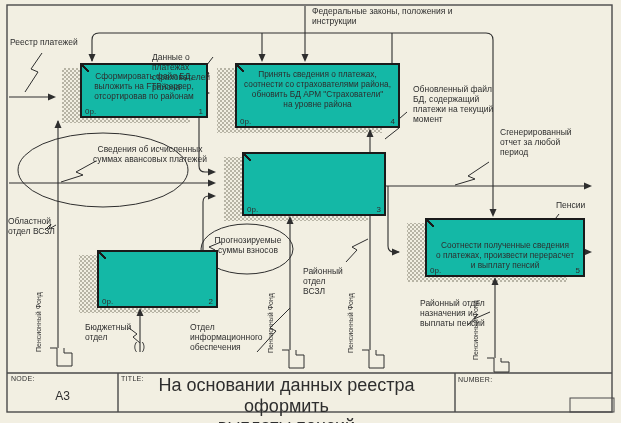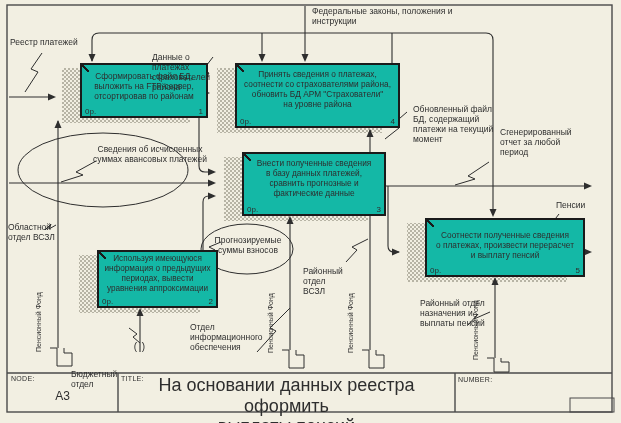--- a/index.html
+++ b/index.html
@@ -127,65 +127,57 @@
   </div>
   <div class="box" style="left:212px;top:63px;width:165px;height:65px;">
     <div class="box-text" style="padding-top:4px;">Принять сведения о платежах,
 соотнести со страхователями района,
 обновить БД АРМ "Страхователи"
 на уровне района</div>
     <span class="code">0р.</span>
     <span class="num">4</span>
   </div>
   <div class="box" style="left:219px;top:152px;width:144px;height:64px;">
-    <div class="box-text" style="padding-top:4px;">Внести полученные сведения
-в базу данных платежей,
-сравнить прогнозные и
-фактические данные</div>
     <span class="code">0р.</span>
     <span class="num">3</span>
   </div>
   <div class="box" style="left:74px;top:250px;width:121px;height:58px;">
-    <div class="box-text" style="padding-top:2px;font-size:8.2px;">Используя имеющуюся
-информация о предыдущих
-периодах, вывести
-уравнения аппроксимации</div>
     <span class="code">0р.</span>
     <span class="num">2</span>
   </div>
   <div class="box" style="left:402px;top:218px;width:160px;height:59px;">
-    <div class="box-text" style="padding-top:10px;">Соотнести полученные сведения
+    <div class="box-text" style="padding-top:20px;">Соотнести полученные сведения
 о платежах, произвести перерасчет
 и выплату пенсий</div>
     <span class="code">0р.</span>
     <span class="num">5</span>
   </div>
 
   <div class="lbl" style="left:10px;top:37px;width:84px;">Реестр платежей</div>
   <div class="lbl" style="left:152px;top:8px;width:90px;margin-top:44px;">Данные о
 платежах
 страхователей
 района</div>
   <div class="lbl" style="left:312px;top:6px;width:170px;">Федеральные законы, положения и
 инструкции</div>
-  <div class="lbl" style="left:413px;top:84px;width:100px;margin-top:20px;">Обновленный файл
+  <div class="lbl" style="left:413px;top:84px;width:100px;">Обновленный файл
 БД, содержащий
 платежи на текущий
 момент</div>
   <div class="lbl" style="left:500px;top:127px;width:95px;">Сгенерированный
 отчет за любой
 период</div>
   <div class="lbl" style="left:556px;top:200px;width:50px;">Пенсии</div>
   <div class="lbl" style="left:44px;top:144px;width:124px;text-align:center;margin-left:44px;">Сведения об исчисленных
 суммах авансовых платежей</div>
-  <div class="lbl" style="left:8px;top:222px;width:60px;">Областной
+  <div class="lbl" style="left:8px;top:216px;width:60px;">Областной
 отдел ВСЗЛ</div>
   <div class="lbl" style="left:207px;top:235px;width:82px;text-align:center;">Прогнозируемые
 суммы взносов</div>
-  <div class="lbl" style="left:71px;top:322px;width:60px;margin-top:47px;">Бюджетный
+  <div class="lbl" style="left:85px;top:322px;width:60px;">Бюджетный
 отдел</div>
   <div class="lbl" style="left:190px;top:322px;width:95px;">Отдел
 информационного
 обеспечения</div>
   <div class="lbl" style="left:303px;top:266px;width:55px;">Районный
 отдел
 ВСЗЛ</div>
   <div class="lbl" style="left:420px;top:298px;width:90px;">Районный отдел
 назначения и
 выплаты пенсий</div>

